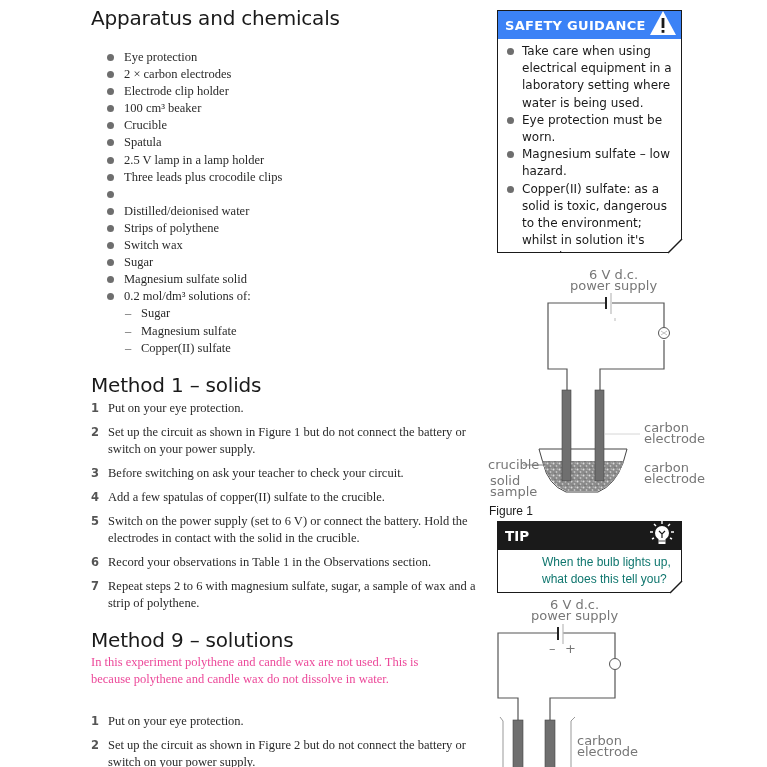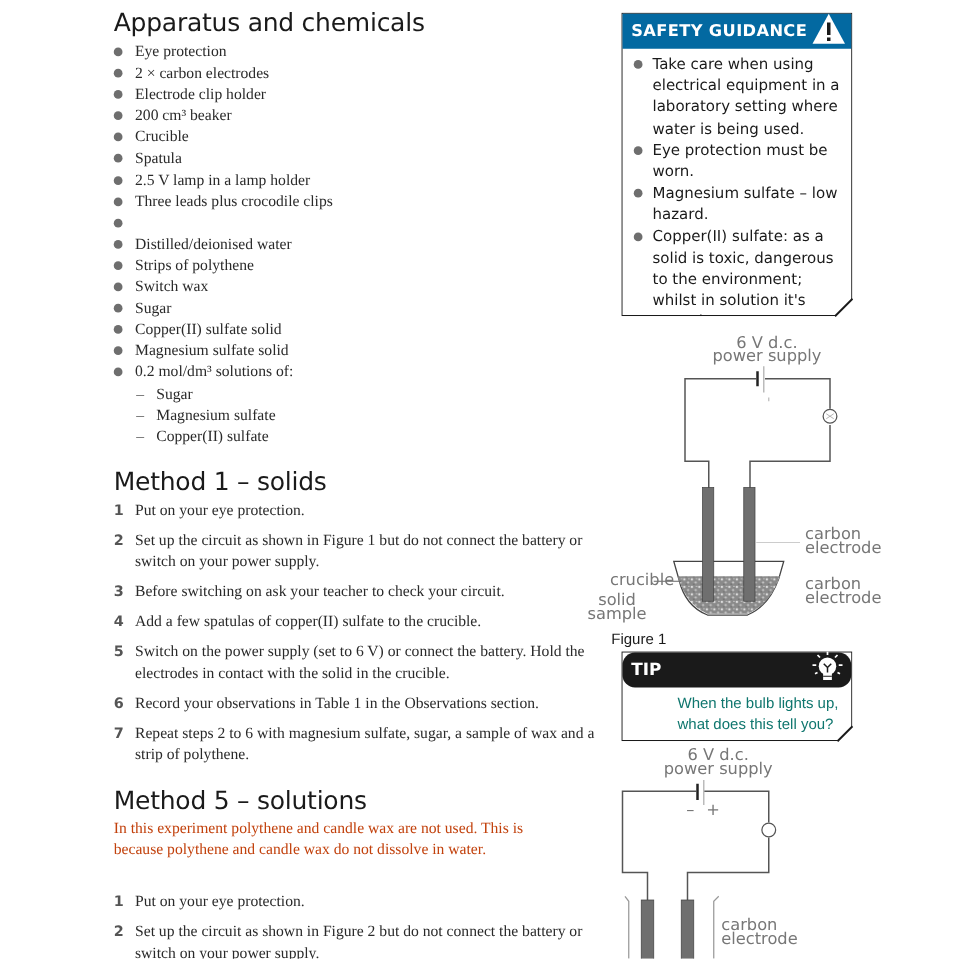--- a/index.html
+++ b/index.html
@@ -3,91 +3,90 @@
 <meta charset="utf-8">
 <style>
   html, body { margin: 0; padding: 0; }
   body { width: 767px; height: 767px; background: #ffffff; position: relative; overflow: hidden; }
 
   .h1 { position: absolute; left: 91px; font-family: "DejaVu Sans", sans-serif; font-size: 20px; color: #1a1a1a; letter-spacing: -0.2px; margin: 0; font-weight: normal; }
   #h-apparatus { top: 6px; }
   #h-method1 { top: 373px; }
   #h-method2 { top: 628px; }
 
-  ul.bullets { position: absolute; left: 90px; top: 33px; margin: 0; padding: 0; list-style: none; font-family: "Liberation Serif", serif; font-size: 12.5px; color: #2a2a2a; }
+  ul.bullets { position: absolute; left: 90px; top: 33px; margin: 16px; padding: 0; list-style: none; font-family: "Liberation Serif", serif; font-size: 12.5px; color: #2a2a2a; }
   ul.bullets li { height: 17.1px; line-height: 17.1px; position: relative; padding-left: 18px; white-space: nowrap; }
   ul.bullets li .dot { position: absolute; left: 1px; top: 5px; width: 7px; height: 7px; border-radius: 50%; background: #6e6e6e; }
   ul.bullets li.sub { padding-left: 35px; }
   ul.bullets li.sub .dash { position: absolute; left: 19px; top: 0; color: #555; }
 
   .steps { position: absolute; left: 91px; margin: 0; padding: 0; list-style: none; font-family: "Liberation Serif", serif; font-size: 12.5px; color: #2a2a2a; }
   .steps li { position: relative; padding-left: 17px; line-height: 17px; width: 385px; }
   .steps li .num { position: absolute; left: 0; top: 0; font-family: "DejaVu Sans", sans-serif; font-size: 11.5px; color: #555; font-weight: bold; }
   #steps1 { top: 400px; }
   #steps1 li { margin-bottom: 7px; }
   #steps2 { top: 713px; }
   #steps2 li { margin-bottom: 7px; }
-  .intro { position: absolute; left: 91px; top: 654px; width: 340px; font-family: "Liberation Serif", serif; font-size: 12.5px; color: #c2410c; line-height: 17px; margin: 0; }
+  .intro { position: absolute; left: 91px; top: 654px; width: 340px; font-family: "Liberation Serif", serif; font-size: 12.5px; color: #ec4899; line-height: 17px; margin: 0; }
 
   
   .safety { position: absolute; left: 497px; top: 10px; width: 185px; height: 243px; border: 1.5px solid #1a1a1a; box-sizing: border-box; background: #fff; clip-path: polygon(0 0, 100% 0, 100% calc(100% - 14px), calc(100% - 14px) 100%, 0 100%); }
-  .safety-head { background: #0369a1; color: #fff; height: 28px; display: flex; align-items: center; justify-content: space-between; padding: 0 4px 0 7px; }
+  .safety-head { background: #3b82f6; color: #fff; height: 28px; display: flex; align-items: center; justify-content: space-between; padding: 0 4px 0 7px; }
   .safety-title { font-family: "DejaVu Sans", sans-serif; font-weight: bold; font-size: 13px; letter-spacing: 0.3px; }
   .safety-list { list-style: none; margin: 4px 0 0 0; padding: 0 6px 0 8px; font-family: "DejaVu Sans", sans-serif; font-size: 12px; color: #1a1a1a; }
   .safety-list li { position: relative; padding-left: 16px; line-height: 17.2px; }
   .safety-list li .dot { position: absolute; left: 1px; top: 5px; width: 7px; height: 7px; border-radius: 50%; background: #6e6e6e; }
 
   
   .tip { position: absolute; left: 497px; top: 521px; width: 185px; height: 72px; border: 1.5px solid #1a1a1a; box-sizing: border-box; background: #fff; clip-path: polygon(0 0, 100% 0, 100% calc(100% - 12px), calc(100% - 12px) 100%, 0 100%); }
-  .tip-head { background: #1a1a1a; color: #fff; height: 28px; display: flex; align-items: center; justify-content: space-between; padding: 0 4px 0 7px; border-radius: 10px; }
+  .tip-head { background: #1a1a1a; color: #fff; height: 28px; display: flex; align-items: center; justify-content: space-between; padding: 0 4px 0 7px; }
   .tip-title { font-family: "DejaVu Sans", sans-serif; font-weight: bold; font-size: 13.5px; }
   .tip-body { padding: 4px 7px; font-family: Liberation Sans, sans-serif; font-size: 12px; line-height: 17px; color: #0f766e; margin-left: 37px; }
 
   .fig-caption { position: absolute; left: 489px; top: 504px; font-family: "Liberation Sans", sans-serif; font-weight: normal; font-size: 12px; color: #1a1a1a; }
   .diag-label { position: absolute; font-family: "DejaVu Sans", sans-serif; font-size: 13px; color: #777; line-height: 11px; text-align: center; white-space: nowrap; }
   svg.fig { position: absolute; left: 0; top: 0; width: 767px; height: 767px; pointer-events: none; }
 </style>
 </head>
 <body>
 
 <h1 class="h1" id="h-apparatus">Apparatus and chemicals</h1>
 <ul class="bullets" id="apparatus-list">
     <li><span class="dot"></span><span>Eye protection</span></li>
     <li><span class="dot"></span><span>2 × carbon electrodes</span></li>
     <li><span class="dot"></span><span>Electrode clip holder</span></li>
-    <li><span class="dot"></span><span>200 cm³ beaker</span></li>
+    <li><span class="dot"></span><span>100 cm³ beaker</span></li>
     <li><span class="dot"></span><span>Crucible</span></li>
     <li><span class="dot"></span><span>Spatula</span></li>
     <li><span class="dot"></span><span>2.5 V lamp in a lamp holder</span></li>
     <li><span class="dot"></span><span>Three leads plus crocodile clips</span></li>
     <li><span class="dot"></span></li>
     <li><span class="dot"></span><span>Distilled/deionised water</span></li>
     <li><span class="dot"></span><span>Strips of polythene</span></li>
     <li><span class="dot"></span><span>Switch wax</span></li>
     <li><span class="dot"></span><span>Sugar</span></li>
-    <li><span class="dot"></span><span>Copper(II) sulfate solid</span></li>
     <li><span class="dot"></span><span>Magnesium sulfate solid</span></li>
     <li><span class="dot"></span><span>0.2 mol/dm³ solutions of:</span></li>
     <li class="sub"><span class="dash">–</span><span>Sugar</span></li>
     <li class="sub"><span class="dash">–</span><span>Magnesium sulfate</span></li>
     <li class="sub"><span class="dash">–</span><span>Copper(II) sulfate</span></li>
   </ul>
 
 <h1 class="h1" id="h-method1">Method 1 – solids</h1>
 <ol class="steps" id="steps1">
     <li><span class="num">1</span><span>Put on your eye protection.</span></li>
     <li><span class="num">2</span><span>Set up the circuit as shown in Figure 1 but do not connect the battery or switch on your power supply.</span></li>
     <li><span class="num">3</span><span>Before switching on ask your teacher to check your circuit.</span></li>
     <li><span class="num">4</span><span>Add a few spatulas of copper(II) sulfate to the crucible.</span></li>
     <li><span class="num">5</span><span>Switch on the power supply (set to 6 V) or connect the battery. Hold the electrodes in contact with the solid in the crucible.</span></li>
     <li><span class="num">6</span><span>Record your observations in Table 1 in the Observations section.</span></li>
     <li><span class="num">7</span><span>Repeat steps 2 to 6 with magnesium sulfate, sugar, a sample of wax and a strip of polythene.</span></li>
   </ol>
 
-<h1 class="h1" id="h-method2">Method 5 – solutions</h1>
+<h1 class="h1" id="h-method2">Method 9 – solutions</h1>
 <p class="intro">In this experiment polythene and candle wax are not used. This is because polythene and candle wax do not dissolve in water.</p>
 <ol class="steps" id="steps2">
     <li><span class="num">1</span><span>Put on your eye protection.</span></li>
     <li><span class="num">2</span><span>Set up the circuit as shown in Figure 2 but do not connect the battery or switch on your power supply.</span></li>
   </ol>
 
 <div class="safety">
   <div class="safety-head">
     <span class="safety-title">SAFETY GUIDANCE</span>
     <span>
@@ -140,21 +139,21 @@
 </svg>
 <div class="diag-label" style="left:570px; top:269px;">
   <div>6 V d.c.</div>
   <div>power supply</div>
 </div>
 <div class="diag-label" style="left:644px; top:422px; text-align:left; white-space:pre-line;">carbon
 electrode</div>
 <div class="diag-label" style="left:644px; top:462px; text-align:left; white-space:pre-line;">carbon
 electrode</div>
 <div class="diag-label" style="left:488px; top:459px;">crucible</div>
-<div class="diag-label" style="left:470px; top:475px; text-align:center; white-space:pre-line;">solid
+<div class="diag-label" style="left:490px; top:475px; text-align:left; white-space:pre-line;">solid
 sample</div>
 <div class="fig-caption">Figure 1</div>
 
 <div class="tip">
   <div class="tip-head">
     <span class="tip-title">TIP</span>
     <span>
       <svg width="30" height="26" viewBox="0 0 30 26">
         <g stroke="#fff" stroke-width="1.4">
           <line x1="15" y1="0" x2="15" y2="3"></line>

